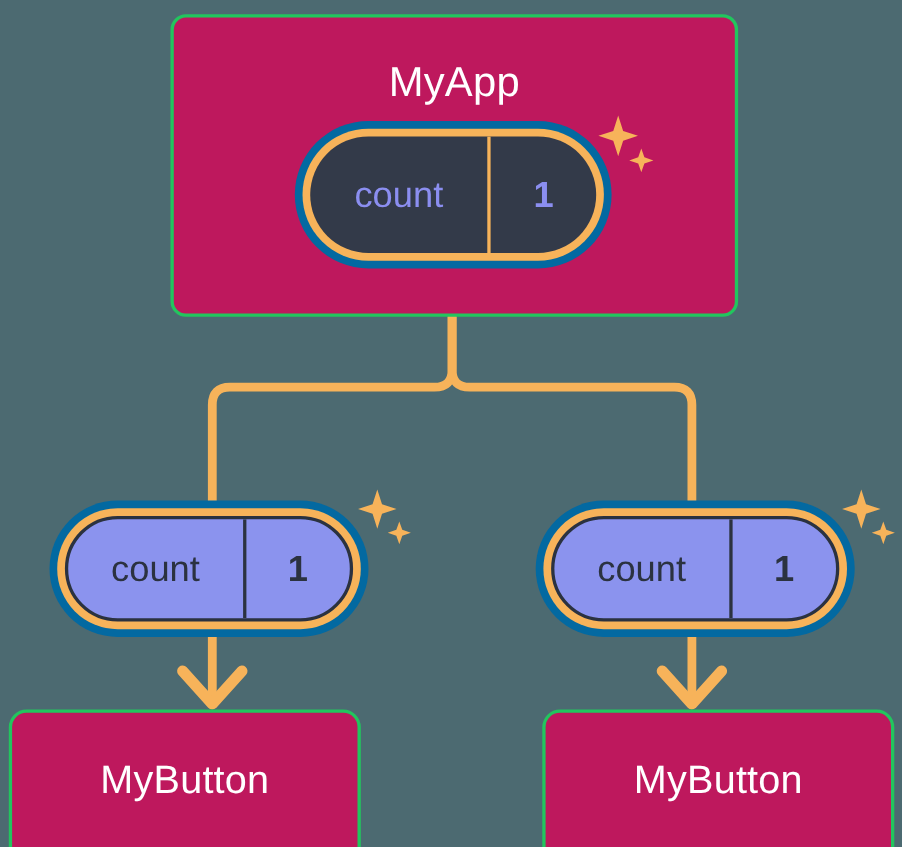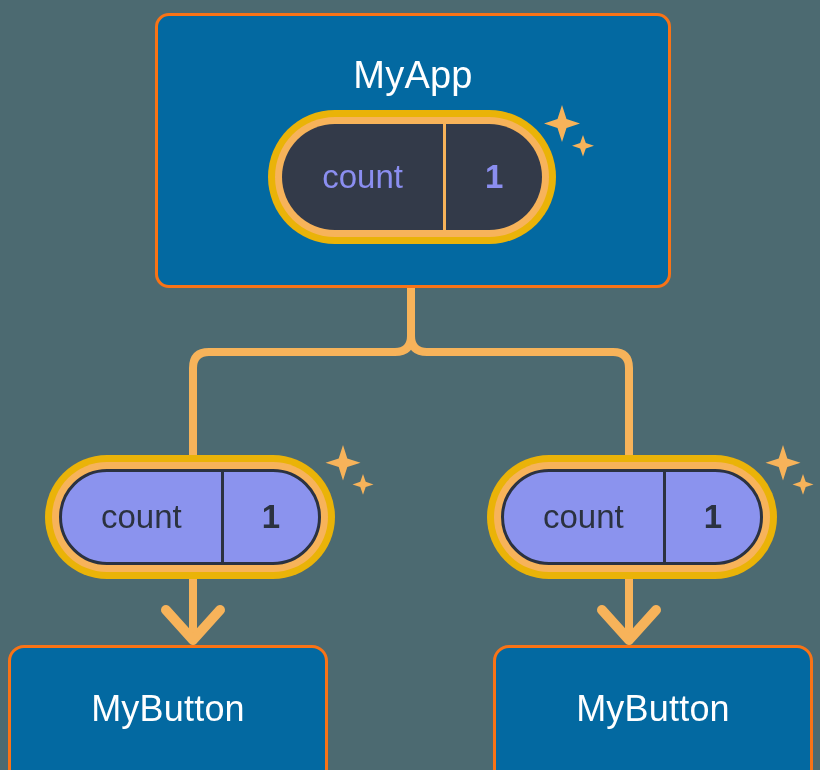--- a/index.html
+++ b/index.html
@@ -24,22 +24,22 @@
     top: 0;
     width: 820px;
     height: 770px;
     pointer-events: none;
   }
 
   
   .card {
     position: absolute;
     box-sizing: border-box;
-    background: #0369a1;
-    border: 3px solid #f97316;
+    background: #be185d;
+    border: 3px solid #22c55e;
     border-radius: 14px;
   }
   .card-title {
     position: absolute;
     left: 0;
     right: 0;
     text-align: center;
     color: #ffffff;
     font-weight: 400;
     letter-spacing: 0.2px;
@@ -70,21 +70,21 @@
     font-size: 36px;
   }
 
   
   .pill {
     position: absolute;
     box-sizing: border-box;
     display: flex;
     align-items: stretch;
     border-radius: 999px;
-    background: #eab308;            
+    background: #0369a1;            
     padding: 7px;
     text-align: right;
   }
   .pill-inner {
     box-sizing: border-box;
     flex: 1;
     display: flex;
     align-items: stretch;
     border-radius: 999px;
     background: #f7b35a;            

